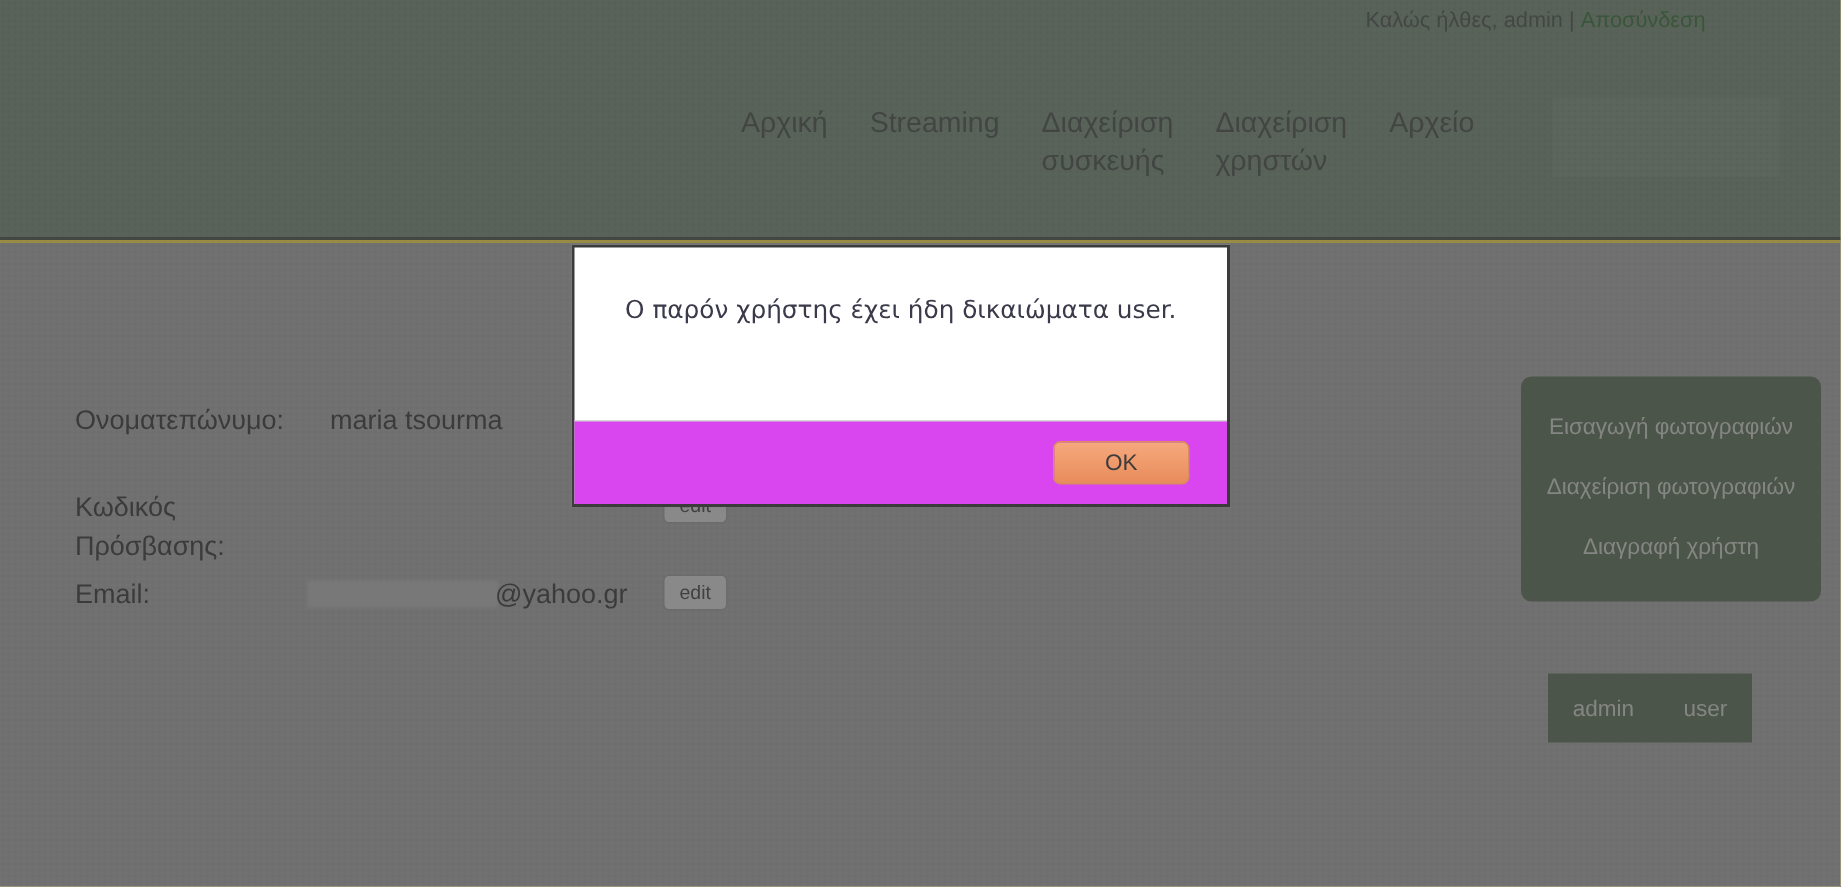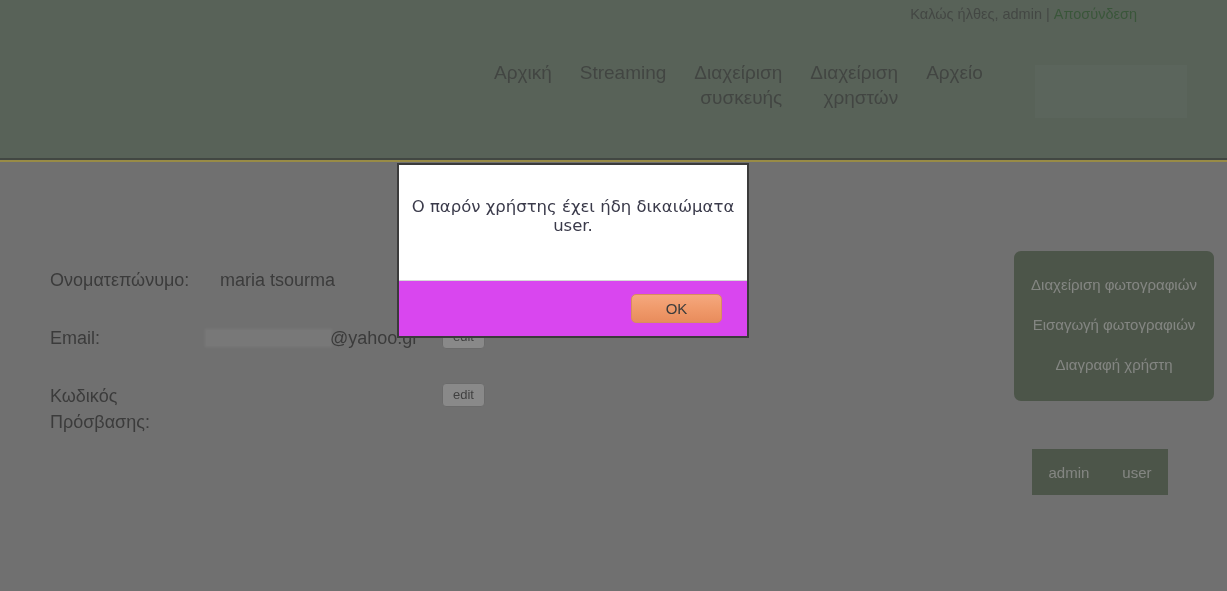--- a/index.html
+++ b/index.html
@@ -97,25 +97,26 @@
     top: 60px;
     display: flex;
     align-items: flex-start;
     gap: 0px;
   }
   .nav-item {
     display: block;
     font-size: 19px;
     color: #3e463e;
     text-decoration: none;
-    text-align: right;
+    text-align: left;
     line-height: 25px;
     padding: 0 14px;
     white-space: pre-line;
     cursor: pointer;
+    margin-top: 10px;
   }
 
   .nav-box {
     position: absolute;
     left: 1035px;
     top: 65px;
     width: 152px;
     height: 53px;
     background: rgba(255,255,255,0.06);
   }
@@ -230,23 +231,23 @@
   #overlay {
     position: absolute;
     inset: 0;
     background: rgba(70,70,70,0.55);
     z-index: 50;
   }
 
   
   .modal {
     position: absolute;
-    left: 397px;
+    left: 381px;
     top: 163px;
-    width: 352px;
+    width: 439px;
     height: 175px;
     background: #ffffff;
     border: 2px solid #3b3b3b;
     z-index: 60;
     display: flex;
     flex-direction: column;
   }
   .modal-body {
     flex: 1;
     padding-top: 32px;
@@ -308,37 +309,37 @@
   <div class="content texture">
 
     <div class="form-rows">
 
       <div class="frow">
         <div class="flabel">Ονοματεπώνυμο:</div>
         <div class="fvalue">maria tsourma</div>
       </div>
 
       <div class="frow">
+        <div class="flabel">Κωδικός
+Πρόσβασης:</div>
+        <button class="edit-btn" style="left:392px; top:0px;">edit</button>
+      </div>
+
+      <div class="frow">
         <div class="flabel">Email:</div>
         <div class="redacted"></div>
         <div class="email-domain">@yahoo.gr</div>
         <button class="edit-btn" style="left:392px; top:0px;">edit</button>
       </div>
 
-      <div class="frow">
-        <div class="flabel">Κωδικός
-Πρόσβασης:</div>
-        <button class="edit-btn" style="left:392px; top:0px;">edit</button>
-      </div>
-
     </div>
 
     <div class="side-panel">
+      <a class="side-link" href="#">Εισαγωγή φωτογραφιών</a>
       <a class="side-link" href="#">Διαχείριση φωτογραφιών</a>
-      <a class="side-link" href="#">Εισαγωγή φωτογραφιών</a>
       <a class="side-link" href="#">Διαγραφή χρήστη</a>
     </div>
 
     <div class="role-box">
       <a class="role-btn" href="#">admin</a>
       <a class="role-btn" href="#">user</a>
     </div>
 
   </div>
 </div>

